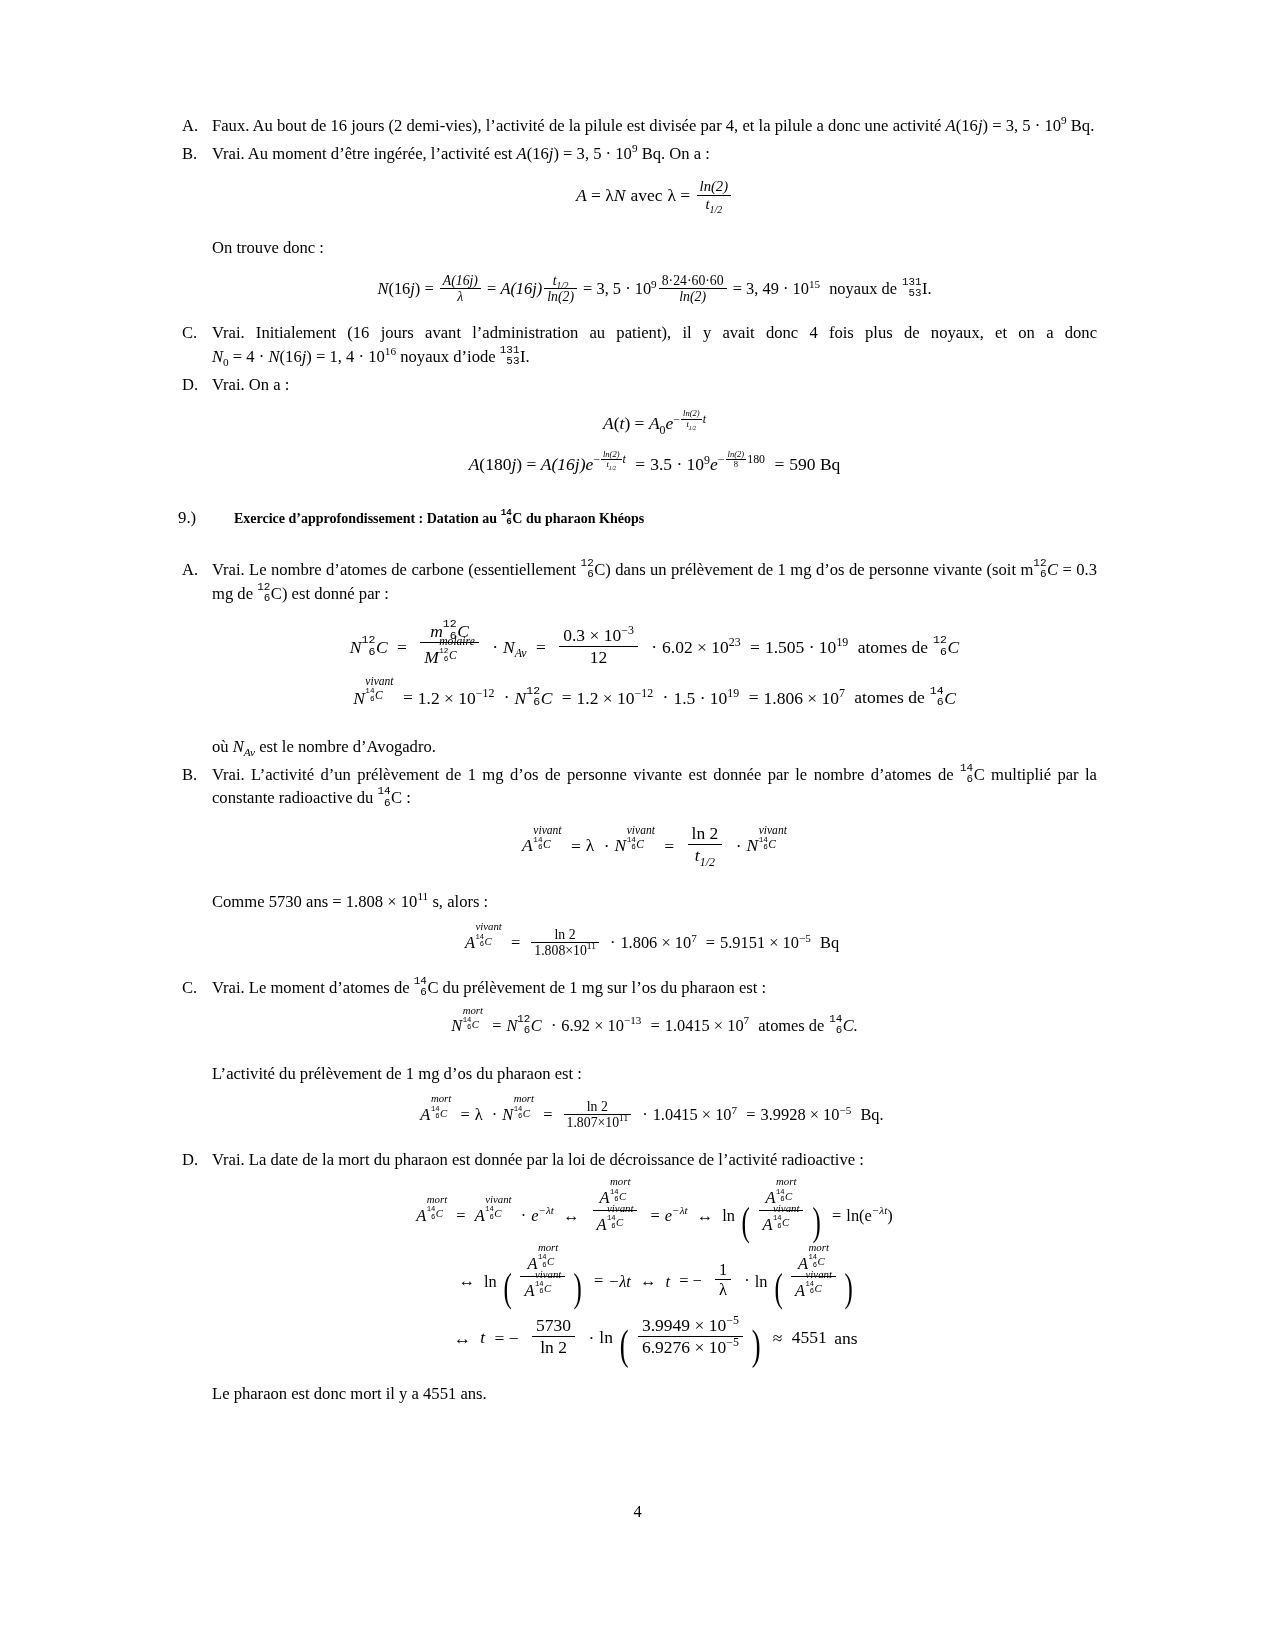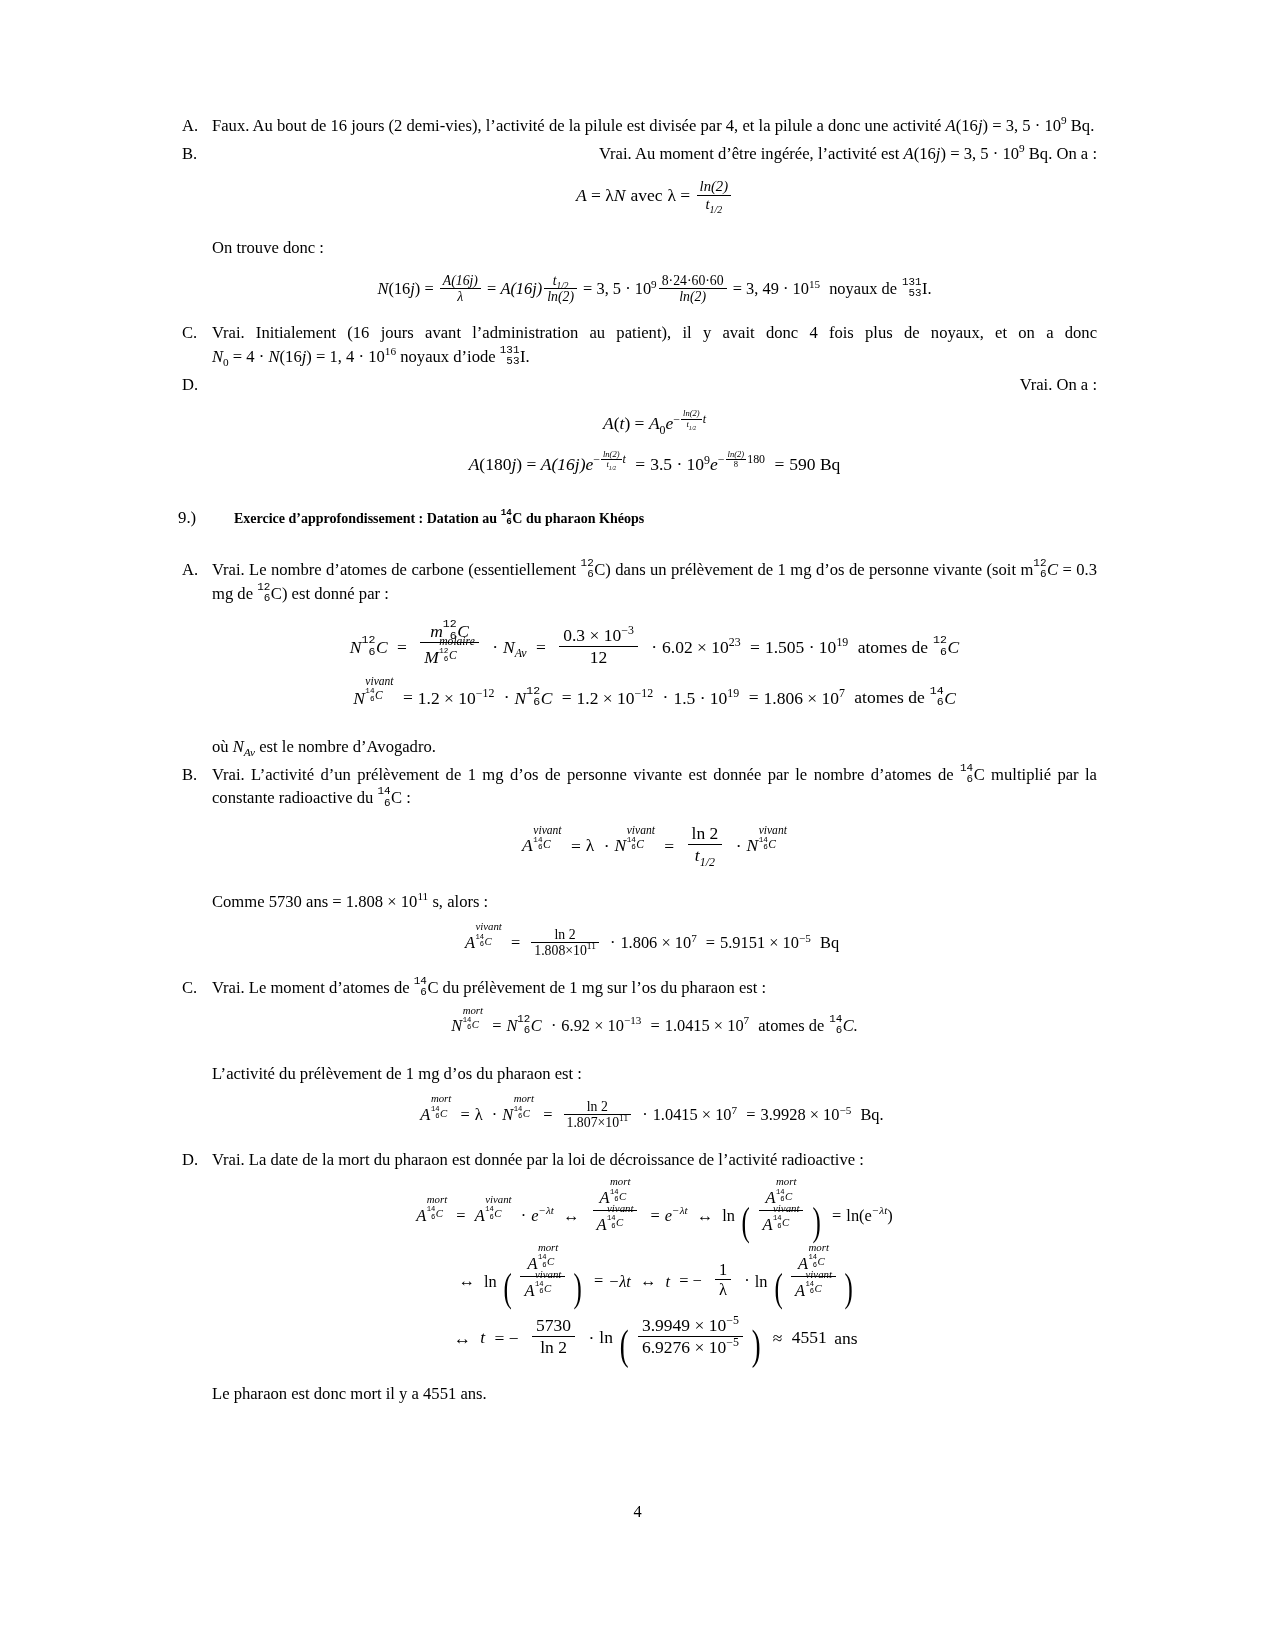--- a/index.html
+++ b/index.html
@@ -15,21 +15,21 @@
     position: relative;
     overflow: hidden;
   }
   .page {
     position: relative;
     width: 1275px;
     height: 1650px;
     box-sizing: border-box;
     padding: 110px 178px 0 178px;
   }
-  .tight { text-align: right; }
+  .tight { text-align: left; }
 
   
   .item {
     display: flex;
     align-items: flex-start;
     margin-top: 4px;
   }
   .item-letter {
     flex: 0 0 34px;
     font-size: 16.6px;

